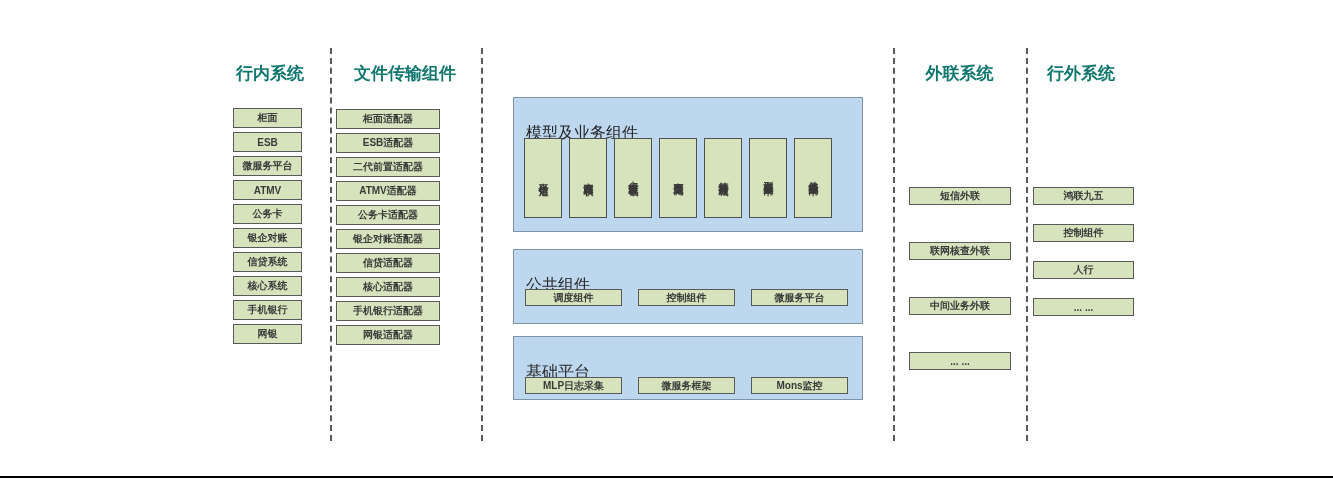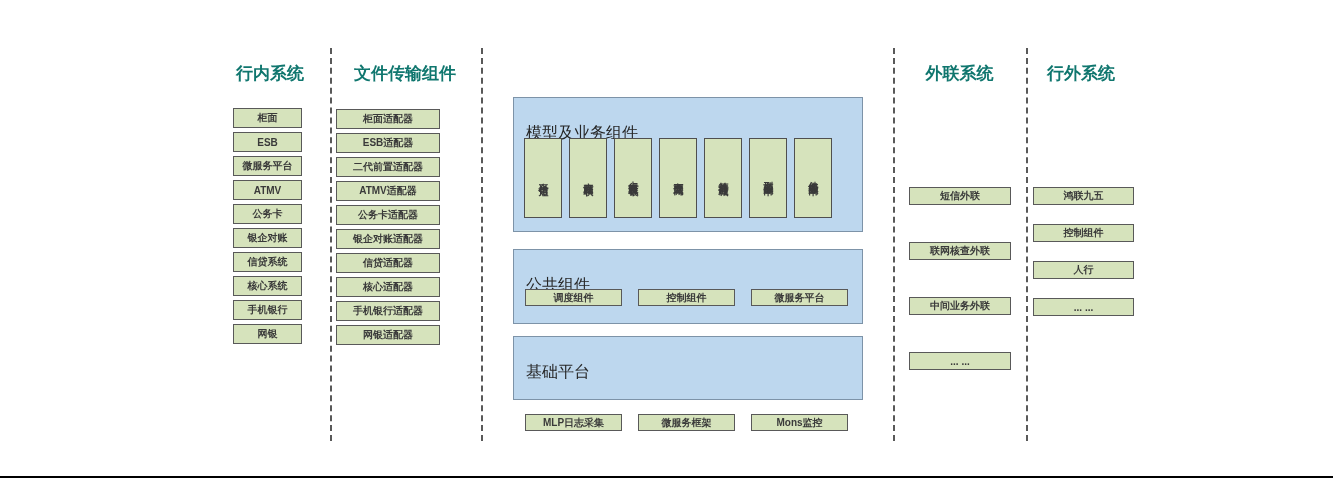--- a/index.html
+++ b/index.html
@@ -50,21 +50,21 @@
     white-space:nowrap;
   }
   .vrow { position:absolute; left:10px; top:40px; display:flex; gap:7px; }
   .vrow .gbox {
     width:38px; height:80px; border-color:#4f4f4f;
     writing-mode:vertical-rl; text-orientation:upright;
     letter-spacing:-1px; line-height:1;
   }
   .hrow { position:absolute; left:11px; display:flex; gap:16px; }
   .panel-b .hrow { top:39px; }
-  .panel-c .hrow { top:40px;margin-top:37px; }
+  .panel-c .hrow { top:40px; }
   .hrow .gbox { width:97px; height:17px; }
 
   .bottom-rule {
     position:absolute; left:0; top:476px; width:1333px; height:2px;
     background:#000000;
   }
 </style>
 </head>
 <body>
 

